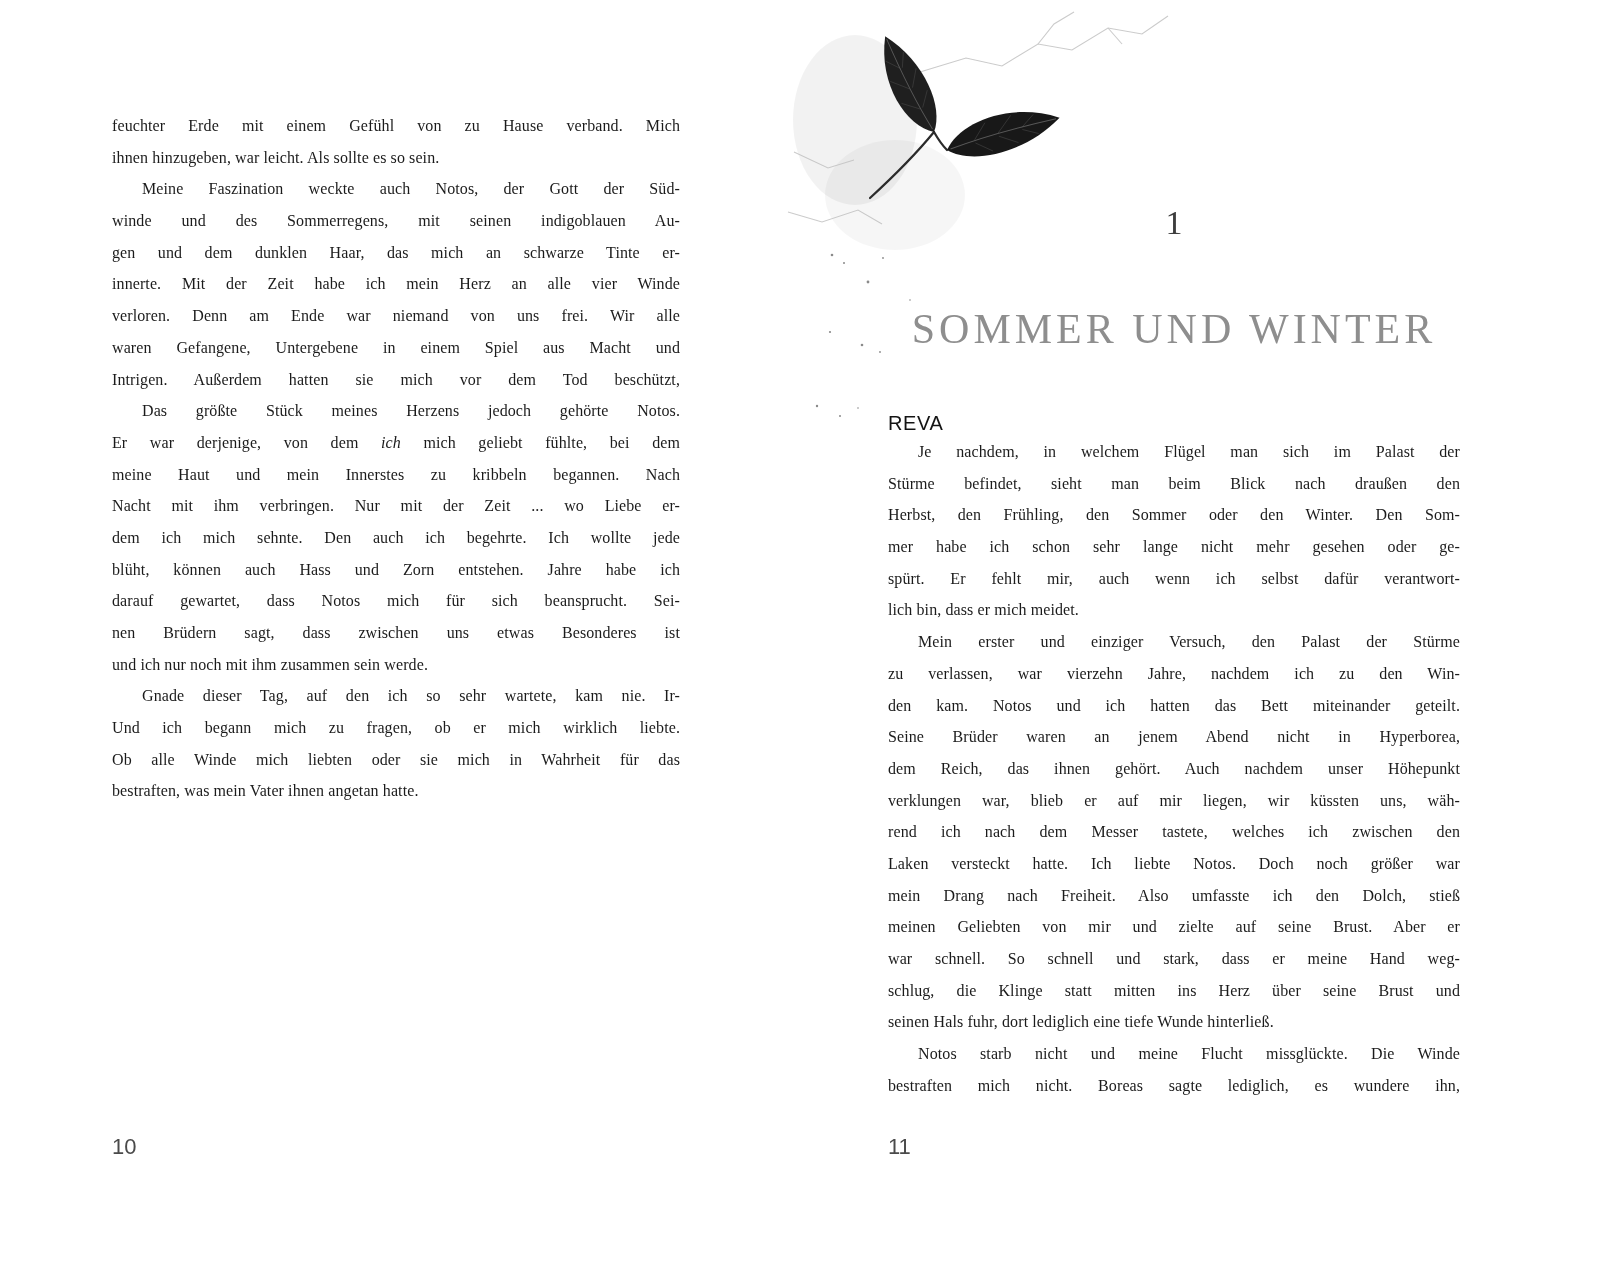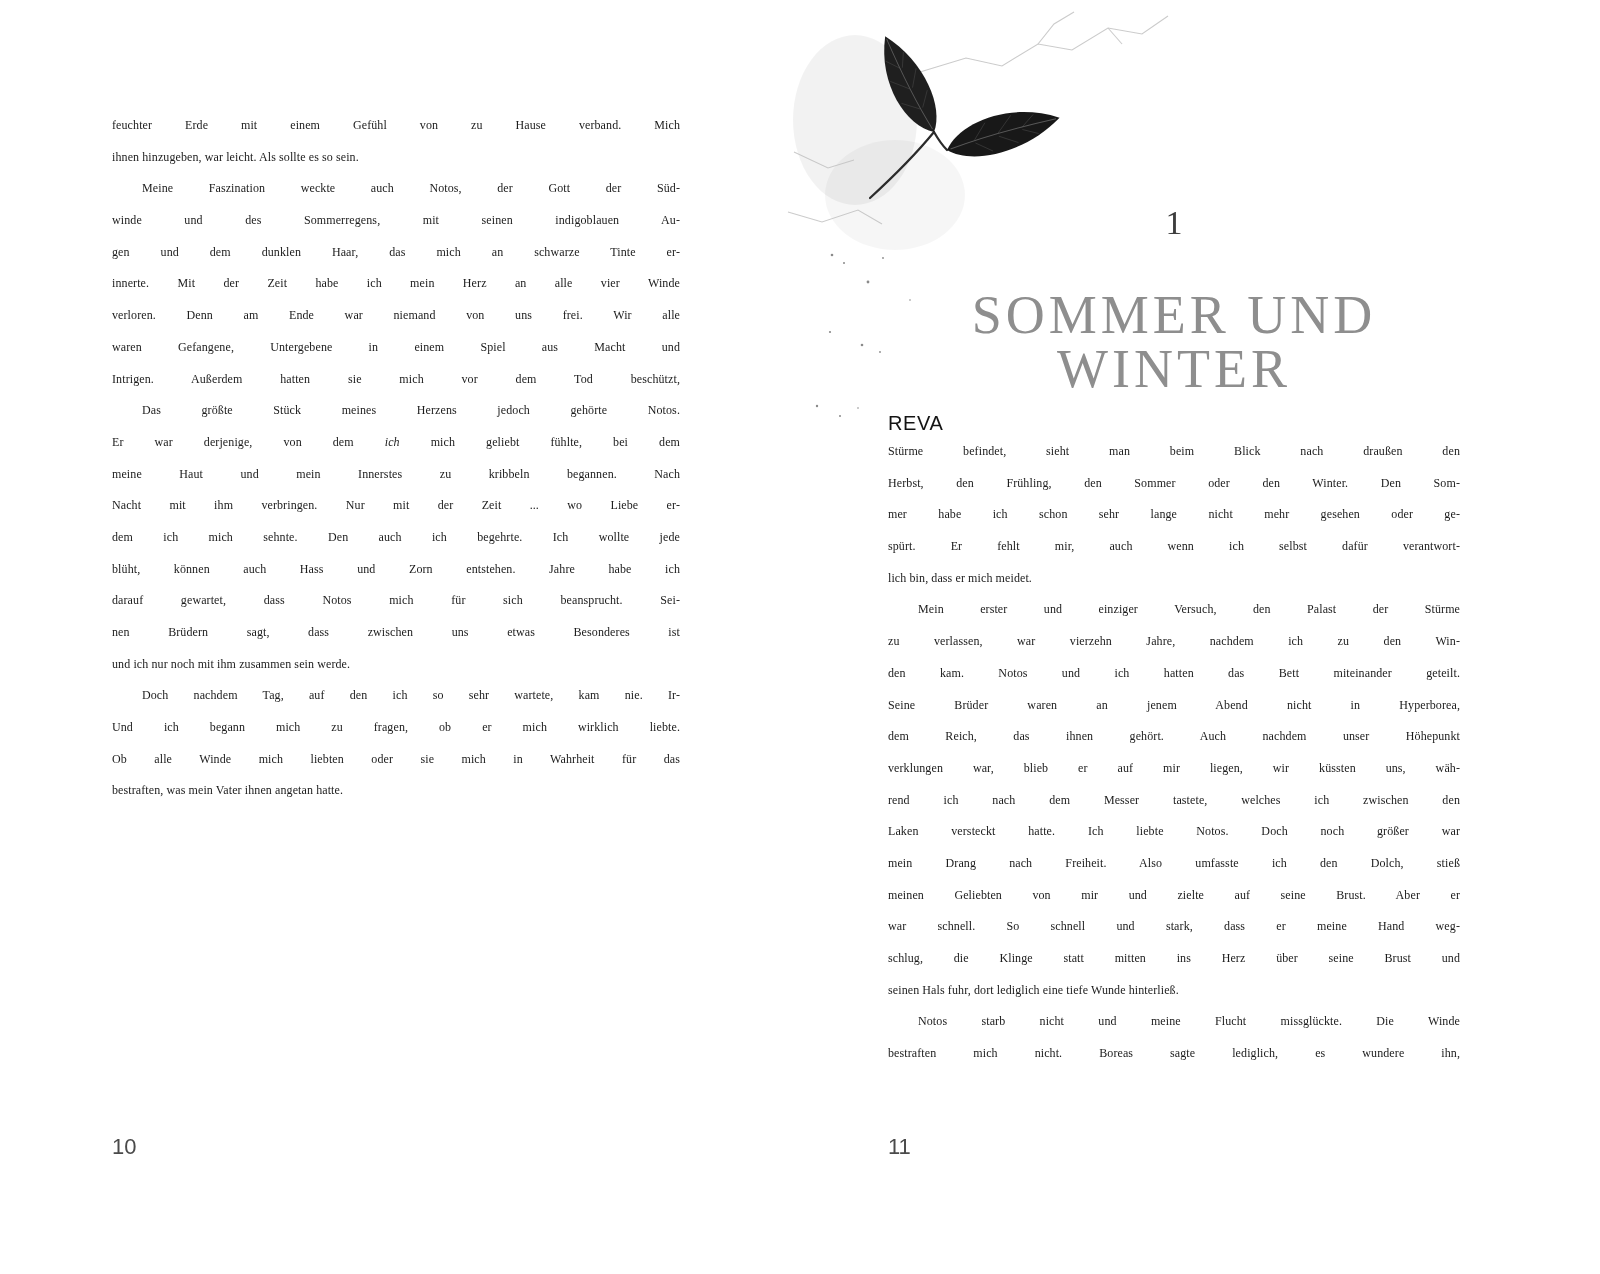--- a/index.html
+++ b/index.html
@@ -6,43 +6,43 @@
   #spread{
     position:relative;
     width:1600px;height:1274px;
     background:#ffffff;
     overflow:hidden;
     font-family:"Liberation Serif", serif;
     color:#1b1b1b;
   }
   .body-text{
     position:absolute;
-    font-size:12px;
+    font-size:16px;
   }
   .line{
     text-align:justify;
     text-align-last:justify;
     height:31.7px;
     line-height:31.7px;
     letter-spacing:0.1px;
     overflow:visible;
     white-space:normal;
   }
   .line.flush{text-align-last:left;}
   .line.indent{text-indent:30px;}
   .italic{font-style:italic;margin-top:24px;}
   #body-left{left:112px;top:110px;width:568px;}
   #body-right{left:888px;top:436px;width:572px;}
   #chapter-number{
     position:absolute;left:888px;top:206px;width:572px;
     text-align:center;font-size:34px;color:#3d3d3d;line-height:1;
   }
   #chapter-title{
-    position:absolute;left:848px;top:288px;width:652px;
-    text-align:center;font-size:54px;line-height:1;
+    position:absolute;left:848px;top:308px;width:652px;
+    text-align:center;font-size:42px;line-height:1;
     letter-spacing:4px;color:#8e8e8e;font-weight:400;
   }
   #section-label{
     position:absolute;left:888px;top:412px;
     font-family:"Liberation Sans", sans-serif;
     font-size:20px;letter-spacing:0.6px;color:#141414;
   }
   .page-number{
     position:absolute;top:1136px;
     font-family:"Liberation Sans", sans-serif;
@@ -80,21 +80,21 @@
           <div class="line"><span>Er war derjenige, von dem </span><span class="italic">ich</span><span> mich geliebt fühlte, bei dem</span></div>
           <div class="line">meine Haut und mein Innerstes zu kribbeln begannen. Nach</div>
           <div class="line">Nacht mit ihm verbringen. Nur mit der Zeit ... wo Liebe er-</div>
           <div class="line">dem ich mich sehnte. Den auch ich begehrte. Ich wollte jede</div>
           <div class="line">blüht, können auch Hass und Zorn entstehen. Jahre habe ich</div>
           <div class="line">darauf gewartet, dass Notos mich für sich beansprucht. Sei-</div>
           <div class="line">nen Brüdern sagt, dass zwischen uns etwas Besonderes ist</div>
           <div class="line flush">und ich nur noch mit ihm zusammen sein werde.</div>
         </div>
         <div>
-          <div class="line indent">Doch nachdem Tag, auf den ich so sehr wartete, kam nie. Ir-</div>
+          <div class="line indent">Gnade dieser Tag, auf den ich so sehr wartete, kam nie. Ir-</div>
           <div class="line">Und ich begann mich zu fragen, ob er mich wirklich liebte.</div>
           <div class="line">Ob alle Winde mich liebten oder sie mich in Wahrheit für das</div>
           <div class="line flush">bestraften, was mein Vater ihnen angetan hatte.</div>
         </div>
       </div>
     <div id="page-number-left" class="page-number">10</div>
   </div>
 
   <div>
 
@@ -158,20 +158,21 @@
     </svg>
 
     <div id="chapter-number">1</div>
 
     <div id="chapter-title">SOMMER UND WINTER</div>
 
     <div id="section-label">REVA</div>
 
     <div id="body-right" class="body-text">
         <div>
+          <div class="line indent">Je nachdem, in welchem Flügel man sich im Palast der</div>
           <div class="line">Stürme befindet, sieht man beim Blick nach draußen den</div>
           <div class="line">Herbst, den Frühling, den Sommer oder den Winter. Den Som-</div>
           <div class="line">mer habe ich schon sehr lange nicht mehr gesehen oder ge-</div>
           <div class="line">spürt. Er fehlt mir, auch wenn ich selbst dafür verantwort-</div>
           <div class="line flush">lich bin, dass er mich meidet.</div>
         </div>
         <div>
           <div class="line indent">Mein erster und einziger Versuch, den Palast der Stürme</div>
           <div class="line">zu verlassen, war vierzehn Jahre, nachdem ich zu den Win-</div>
           <div class="line">den kam. Notos und ich hatten das Bett miteinander geteilt.</div>

